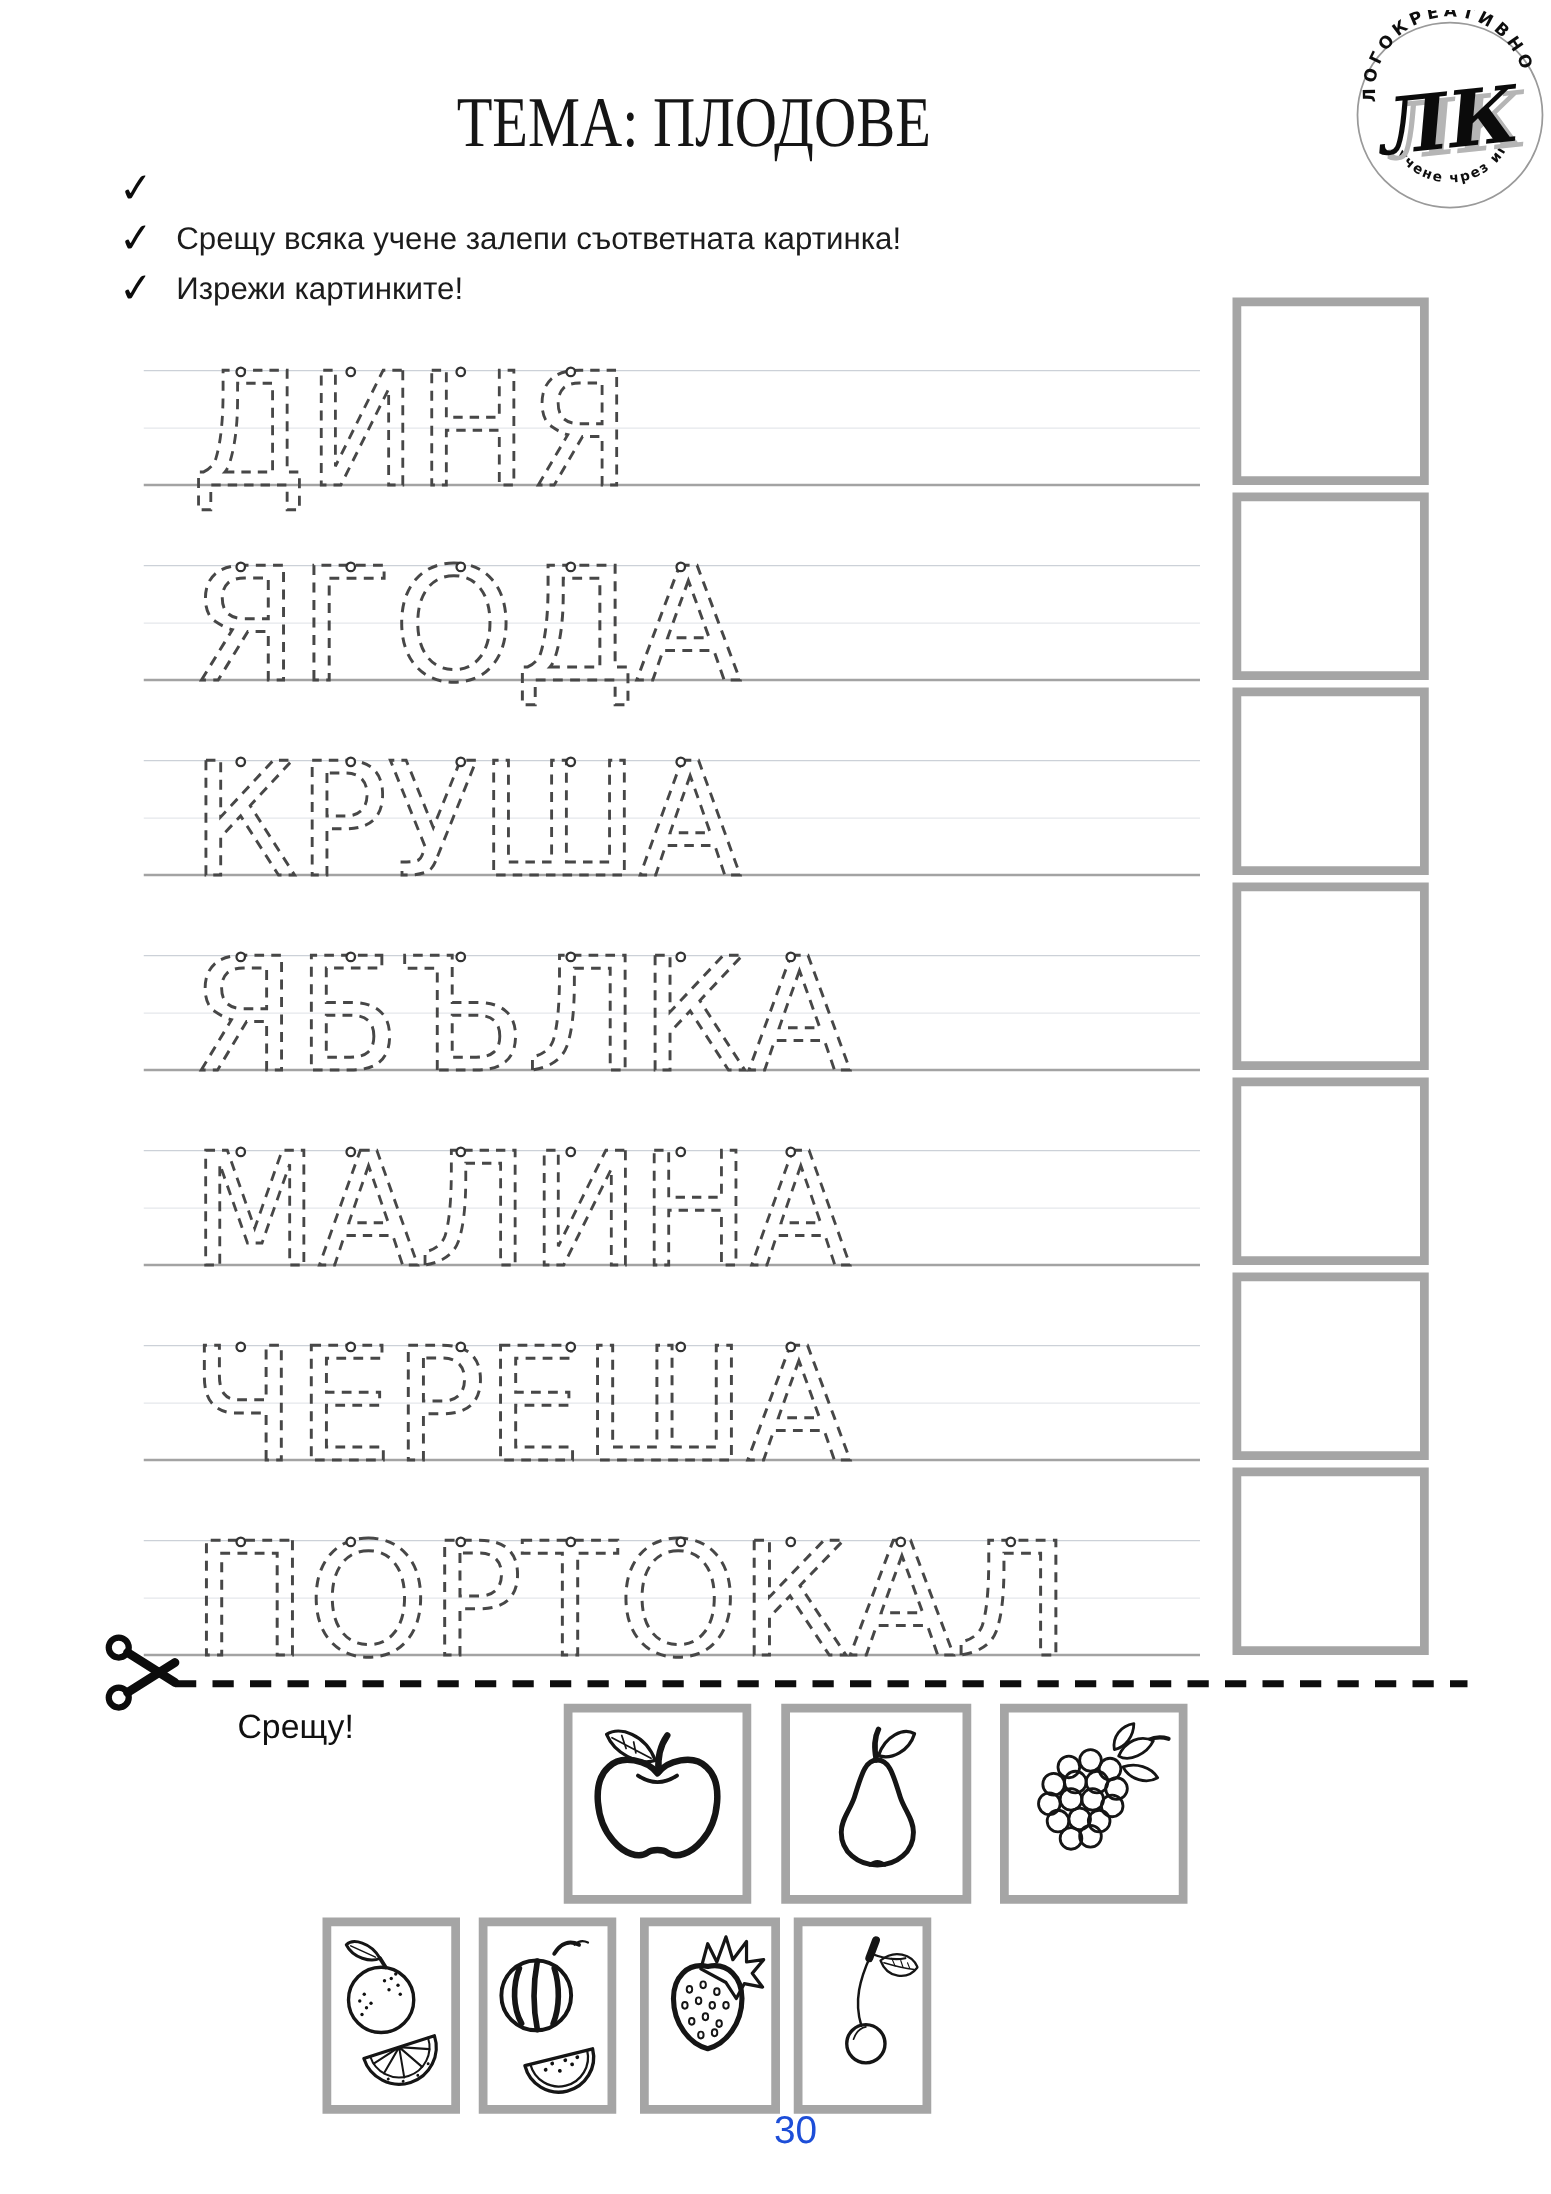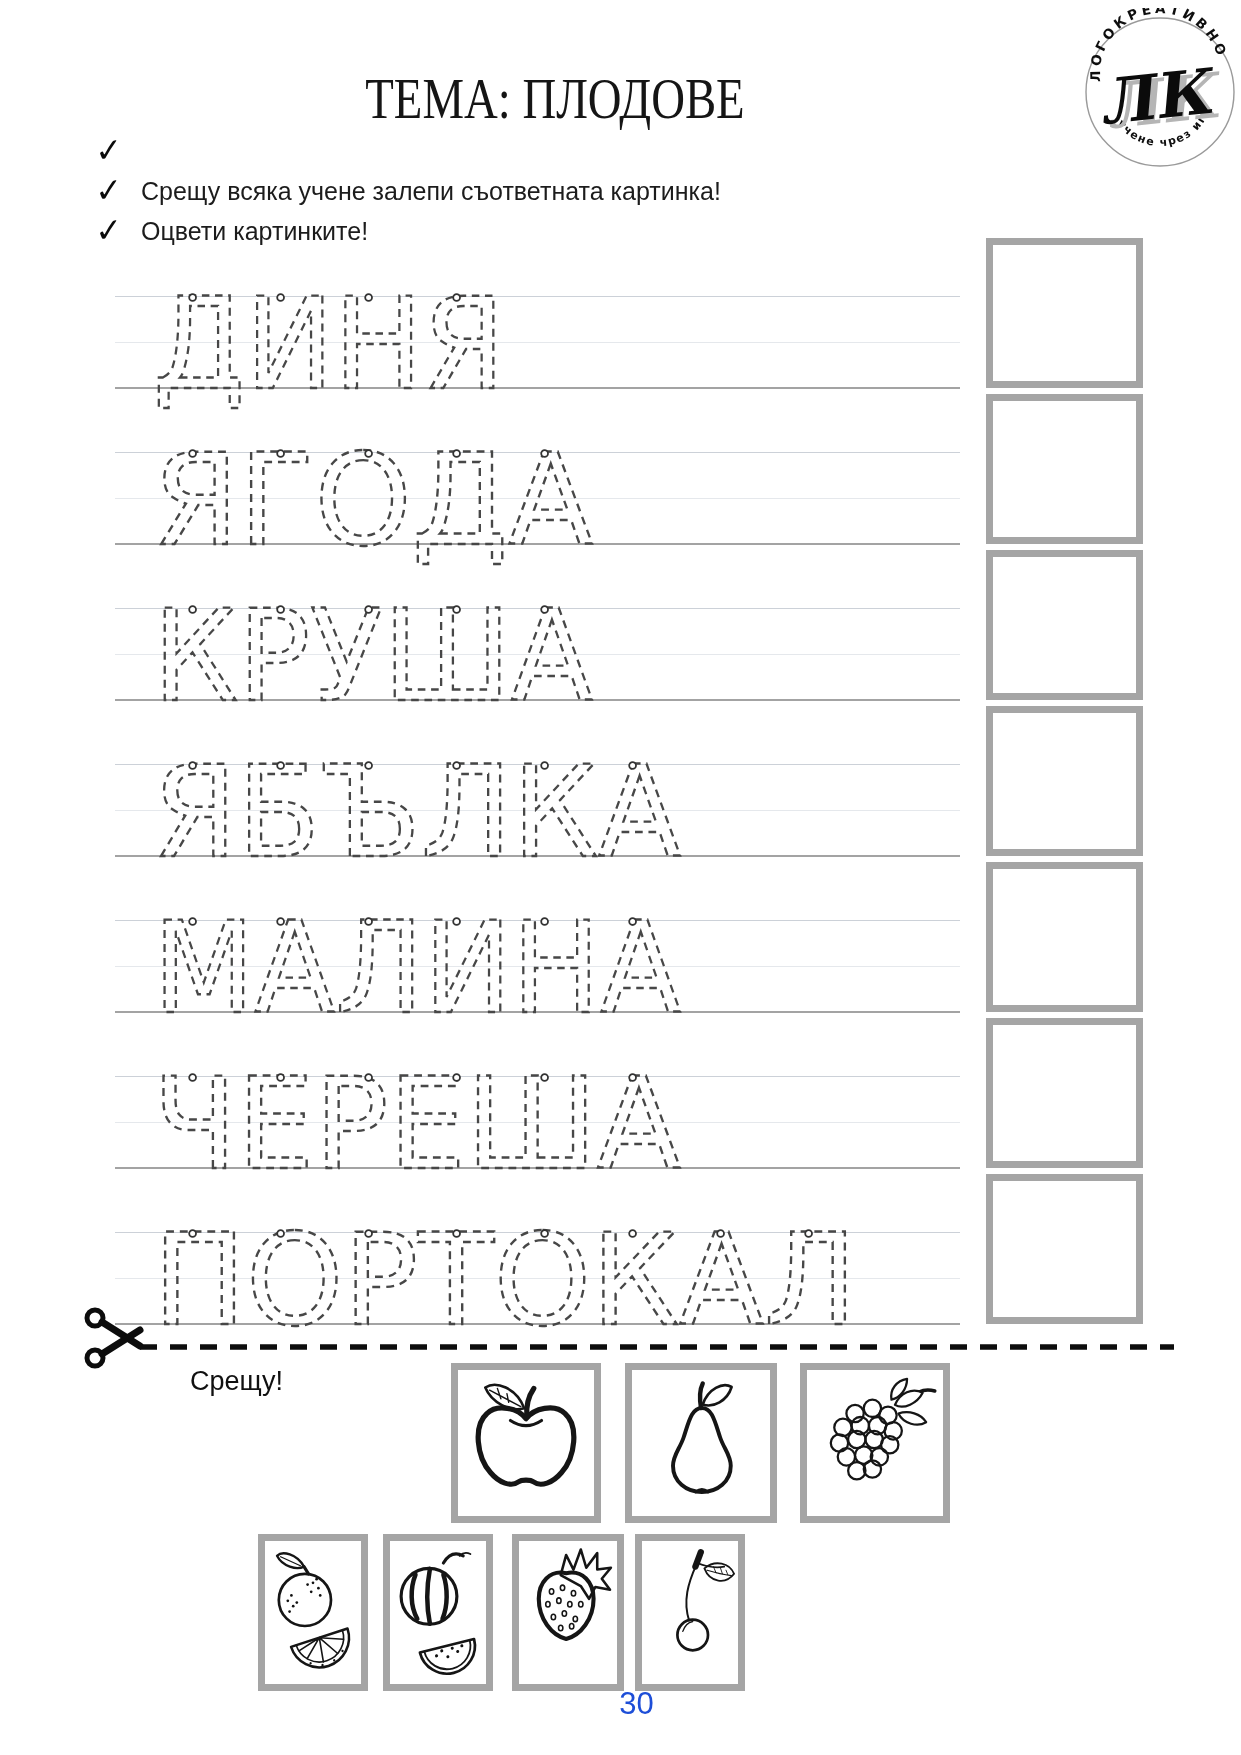--- a/index.html
+++ b/index.html
@@ -72,21 +72,21 @@
 
   <div class="instr" id="instr0">
     <span class="chk">✓</span>
   </div>
   <div class="instr" id="instr1">
     <span class="chk">✓</span>
     <span class="txt">Срещу всяка учене залепи съответната картинка!</span>
   </div>
   <div class="instr" id="instr2">
     <span class="chk">✓</span>
-    <span class="txt">Оцвети картинките!</span>
+    <span class="txt">Изрежи картинките!</span>
   </div>
 
   <div id="trace-area">
       <div class="trace-row" style="top: 296px; text-align: right;">
         <div class="gl gl-top"></div>
         <div class="gl gl-mid"></div>
         <div class="gl gl-base"></div>
         <svg width="845" height="135" viewBox="0 0 845 135" style="overflow:visible;position:absolute;left:0;top:0">
           <text class="trace-text" x="38" y="92" textLength="352" lengthAdjust="spacingAndGlyphs">ДИНЯ</text>
           <circle class="start-dot" cx="77.6" cy="1.5" r="3.4"></circle>

